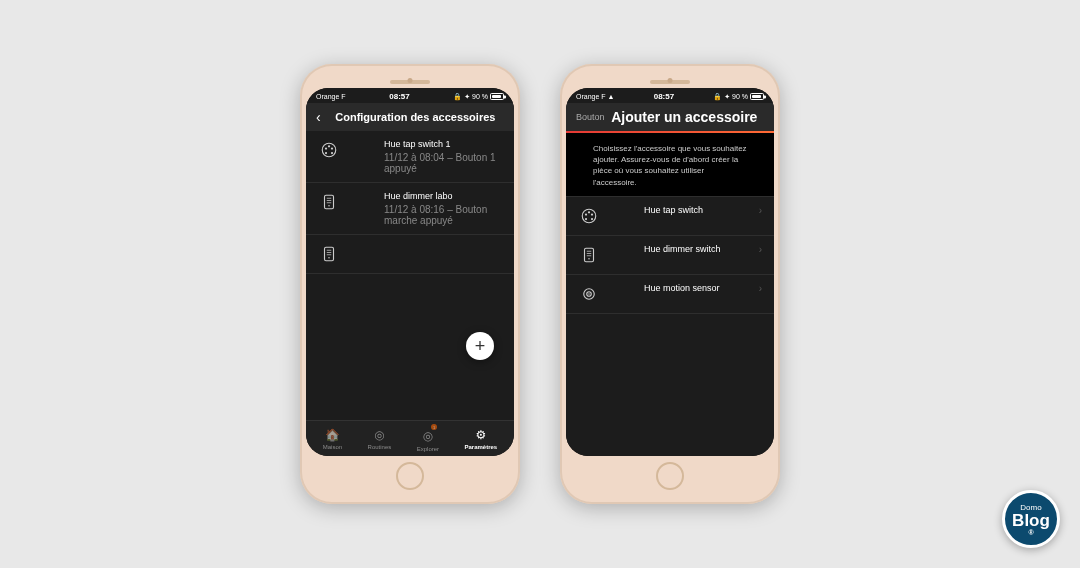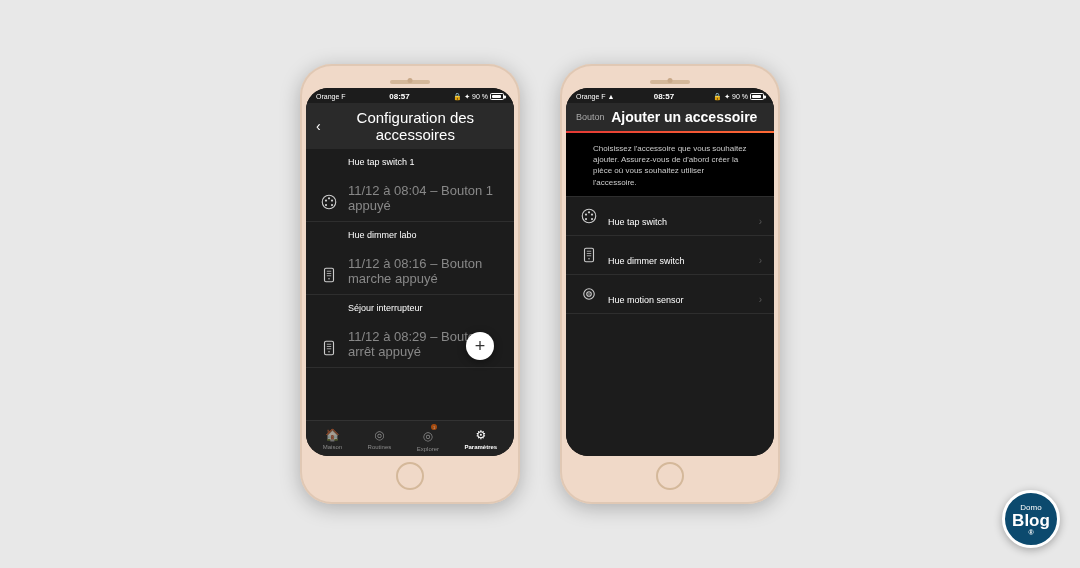--- a/index.html
+++ b/index.html
@@ -99,22 +99,22 @@
 
     .nav-back {
       color: #fff;
       font-size: 14px;
       margin-right: 6px;
       cursor: pointer;
     }
 
     .nav-title {
       color: #fff;
-      font-size: 15px;
-      font-weight: 400;
+      font-size: 11px;
+      font-weight: 700;
       flex: 1;
       text-align: center;
     }
 
     .nav-cancel {
       color: #aaa;
       font-size: 9px;
       cursor: pointer;
     }
 
@@ -133,24 +133,25 @@
     
     .screen-content {
       flex: 1;
       overflow: hidden;
       background: #1c1c1c;
     }
 
     
     .list-item {
       display: flex;
-      align-items: flex-end;
+      align-items: flex-start;
       padding: 8px 12px;
       border-bottom: 1px solid #2e2e2e;
       cursor: pointer;
+      gap: 36px;
     }
 
     .item-icon {
       width: 22px;
       height: 22px;
       margin-right: 8px;
       flex-shrink: 0;
       display: flex;
       align-items: center;
       justify-content: center;
@@ -159,22 +160,22 @@
     .item-text { flex: 1; }
 
     .item-title {
       color: #fff;
       font-size: 9px;
       font-weight: 500;
     }
 
     .item-subtitle {
       color: #888;
-      font-size: 13px;
-      margin-top: 16px;
+      font-size: 10px;
+      margin-top: 3px;
     }
 
     .item-chevron {
       color: #555;
       font-size: 10px;
     }
 
     
     .fab {
       position: absolute;
@@ -400,24 +401,20 @@
       <div class="list-item">
         <div class="item-icon">
           <svg class="svg-icon" viewBox="0 0 24 24" fill="none">
             <rect x="6" y="3" width="12" height="18" rx="2" stroke="#ccc" stroke-width="1.5"></rect>
             <line x1="9" y1="7" x2="15" y2="7" stroke="#ccc" stroke-width="1"></line>
             <line x1="9" y1="10" x2="15" y2="10" stroke="#ccc" stroke-width="1"></line>
             <line x1="9" y1="13" x2="15" y2="13" stroke="#ccc" stroke-width="1"></line>
             <circle cx="12" cy="17" r="1" fill="#ccc"></circle>
           </svg>
         </div>
-        <div class="item-text">
-          <div class="item-title">Séjour interrupteur</div>
-          <div class="item-subtitle">11/12 à 08:29 – Bouton arrêt appuyé</div>
-        </div>
       </div>
 
       <div class="fab">+</div>
     </div>
 
     <div class="bottom-nav">
       <div class="nav-item">
         <span class="nav-item-icon">🏠</span>
         <span class="nav-item-label">Maison</span>
       </div>

